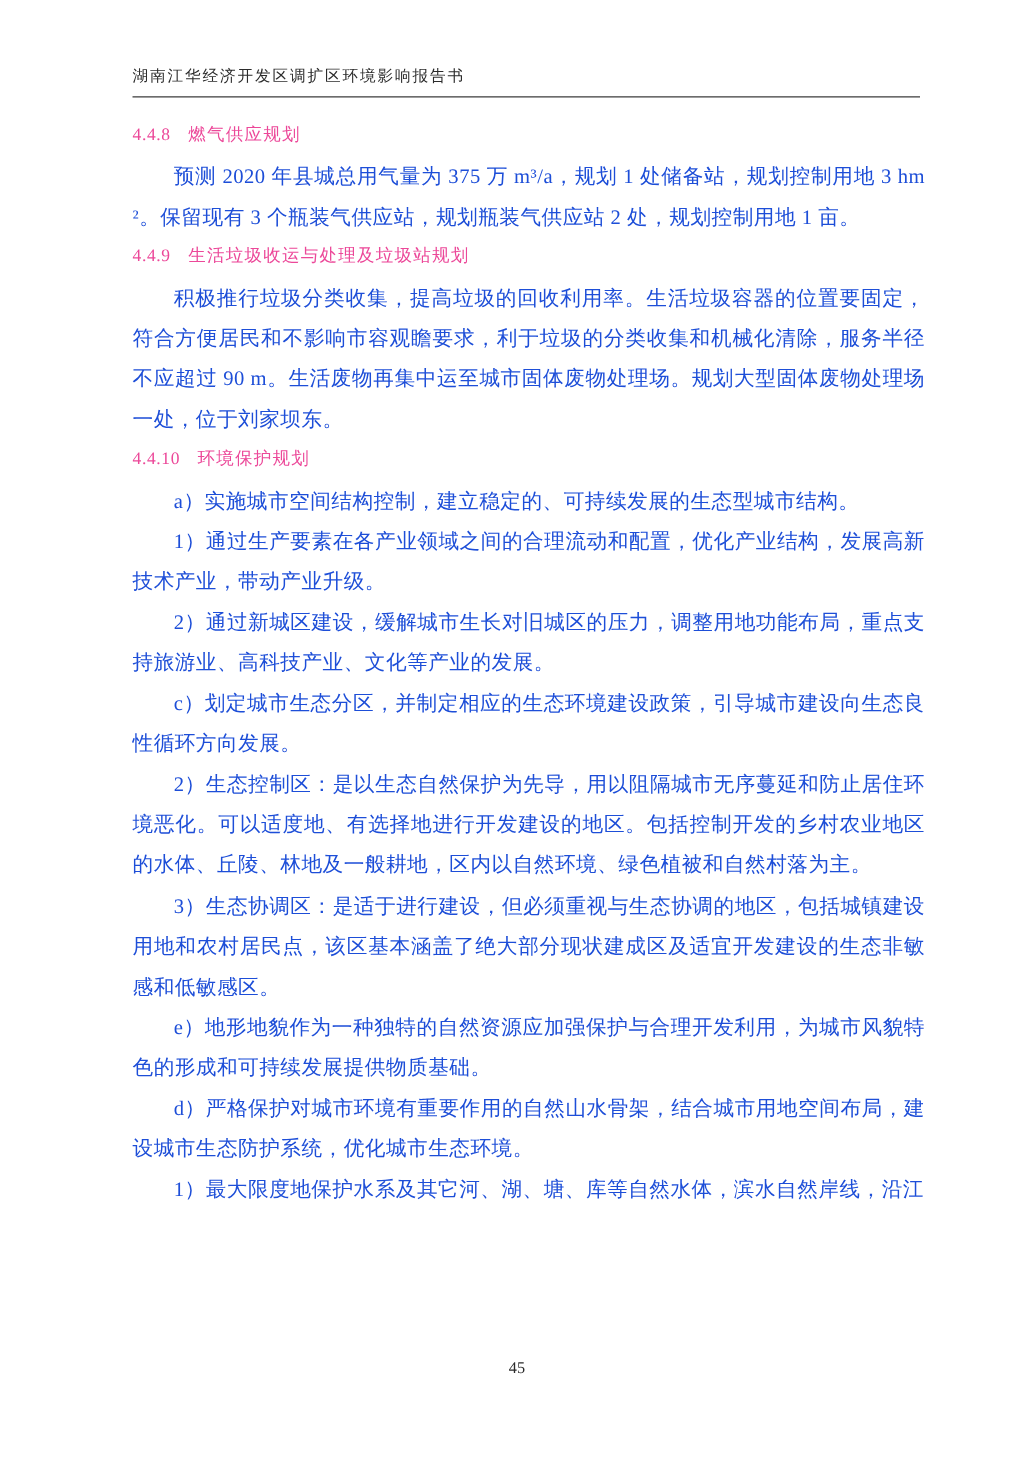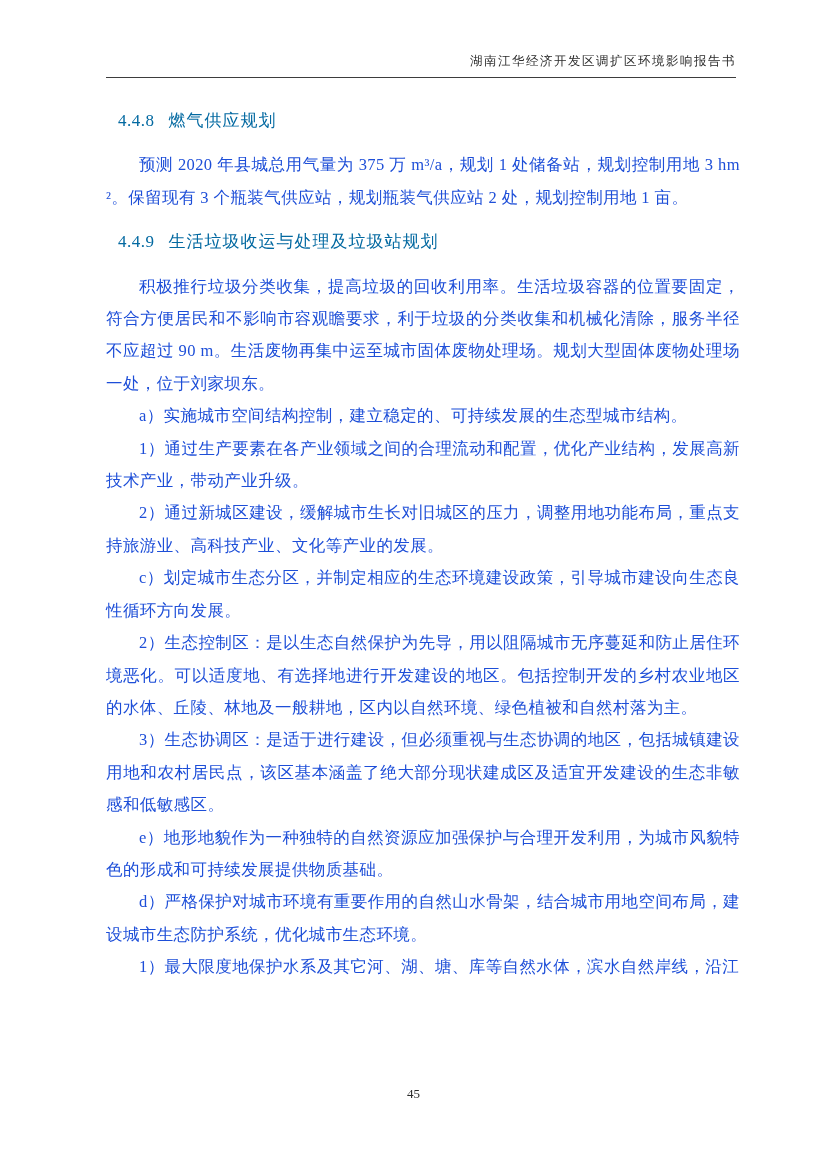--- a/index.html
+++ b/index.html
@@ -16,43 +16,43 @@
     color: #1e1e1e;
     overflow: hidden;
     box-sizing: border-box;
   }
   
   .header {
     position: absolute;
     top: 53px;
     left: 106px;
     width: 630px;
-    text-align: right;
+    text-align: left;
     font-size: 12.5px;
     letter-spacing: 1.5px;
     color: #2b2b2b;
     padding-bottom: 7px;
     border-bottom: 1.5px solid #3d3d3d;
   }
   
   .content {
     position: absolute;
     top: 93px;
     left: 106px;
     width: 634px;
     font-size: 16.5px;
     line-height: 32.4px;
   }
   .sec-heading {
-    margin: 12px;
-    font-size: 17px;
+    margin: 0;
+    font-size: 14px;
     font-weight: normal;
     line-height: 32.4px;
     letter-spacing: 1px;
-    color: #0369a1;
+    color: #ec4899;
   }
   .sec-num {
     display: inline-block;
     margin-right: 14px;
     letter-spacing: 0.5px;
   }
   .para {
     margin: 0;
     text-indent: 2em;
     text-align: justify;
@@ -78,20 +78,21 @@
 
   <div class="header">
     <span>湖南江华经济开发区调扩区环境影响报告书</span>
   </div>
 
   <div class="content" id="content">
       <h2 class="sec-heading"><span class="sec-num">4.4.8</span><span>燃气供应规划</span></h2>
       <p class="para">预测 2020 年县城总用气量为 375 万 m³/a，规划 1 处储备站，规划控制用地 3 hm²。保留现有 3 个瓶装气供应站，规划瓶装气供应站 2 处，规划控制用地 1 亩。</p>
       <h2 class="sec-heading"><span class="sec-num">4.4.9</span><span>生活垃圾收运与处理及垃圾站规划</span></h2>
       <p class="para">积极推行垃圾分类收集，提高垃圾的回收利用率。生活垃圾容器的位置要固定，符合方便居民和不影响市容观瞻要求，利于垃圾的分类收集和机械化清除，服务半径不应超过 90 m。生活废物再集中运至城市固体废物处理场。规划大型固体废物处理场一处，位于刘家坝东。</p>
+      <h2 class="sec-heading"><span class="sec-num">4.4.10</span><span>环境保护规划</span></h2>
       <p class="para">a）实施城市空间结构控制，建立稳定的、可持续发展的生态型城市结构。</p>
       <p class="para">1）通过生产要素在各产业领域之间的合理流动和配置，优化产业结构，发展高新技术产业，带动产业升级。</p>
       <p class="para">2）通过新城区建设，缓解城市生长对旧城区的压力，调整用地功能布局，重点支持旅游业、高科技产业、文化等产业的发展。</p>
       <p class="para">c）划定城市生态分区，并制定相应的生态环境建设政策，引导城市建设向生态良性循环方向发展。</p>
       <p class="para">2）生态控制区：是以生态自然保护为先导，用以阻隔城市无序蔓延和防止居住环境恶化。可以适度地、有选择地进行开发建设的地区。包括控制开发的乡村农业地区的水体、丘陵、林地及一般耕地，区内以自然环境、绿色植被和自然村落为主。</p>
       <p class="para">3）生态协调区：是适于进行建设，但必须重视与生态协调的地区，包括城镇建设用地和农村居民点，该区基本涵盖了绝大部分现状建成区及适宜开发建设的生态非敏感和低敏感区。</p>
       <p class="para">e）地形地貌作为一种独特的自然资源应加强保护与合理开发利用，为城市风貌特色的形成和可持续发展提供物质基础。</p>
       <p class="para">d）严格保护对城市环境有重要作用的自然山水骨架，结合城市用地空间布局，建设城市生态防护系统，优化城市生态环境。</p>
       <p class="para">1）最大限度地保护水系及其它河、湖、塘、库等自然水体，滨水自然岸线，沿江</p>
     </div>

